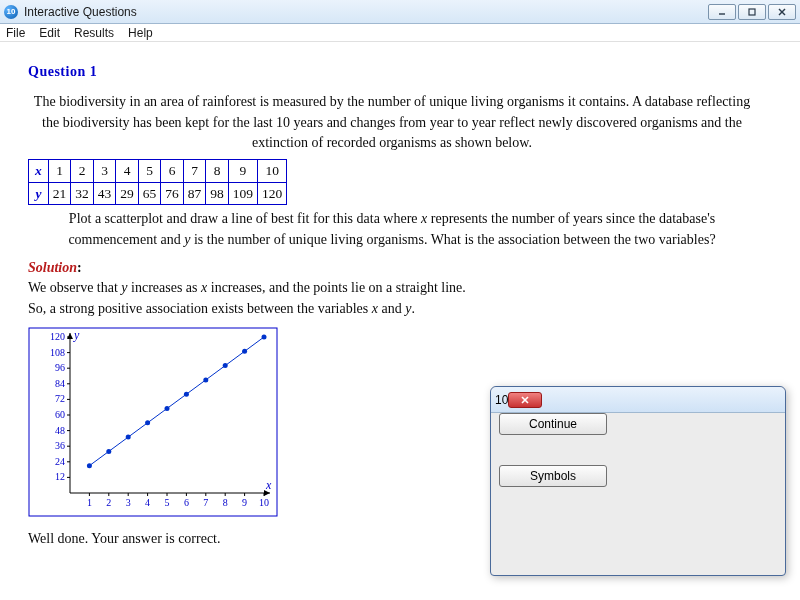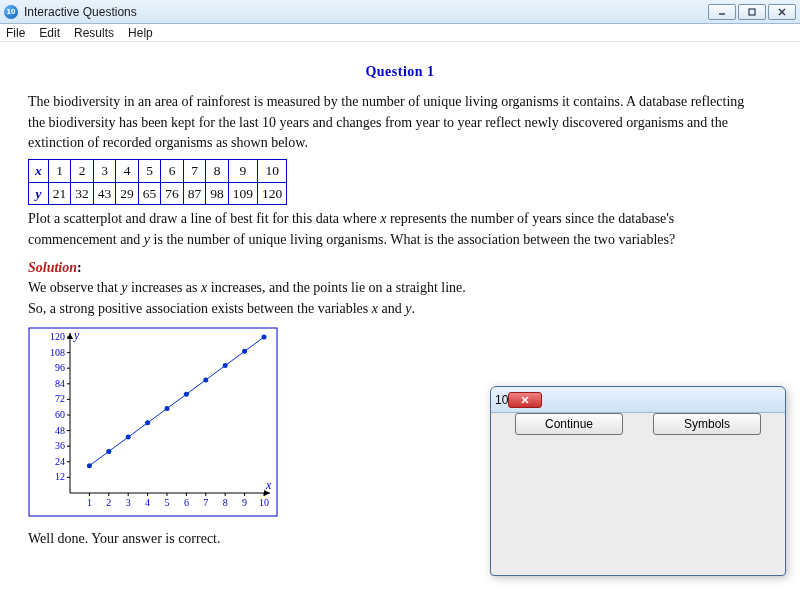--- a/index.html
+++ b/index.html
@@ -35,22 +35,22 @@
   .win-btn svg { width: 10px; height: 10px; }
   
   .menubar {
     height: 18px; display: flex; align-items: center;
     padding: 0 6px; font-family: 'Segoe UI', Tahoma, sans-serif;
     font-size: 12px; color: #1a1a1a; border-bottom: 1px solid #e0e0e0;
   }
   .menubar .menu-item { padding: 0 10px 0 0; margin-right: 4px; cursor: default; }
   
   .content { padding: 14px 28px; font-size: 14px; line-height: 1.45; color: #0a0a0a; }
-  .q-title { color: #0000cc; font-weight: bold; margin: 6px 0 10px 0; font-size: 14px; letter-spacing: 0.5px; text-align: center; }
-  .q-body { margin: 0 16px 6px 0; }
+  .q-title { color: #0000cc; font-weight: bold; margin: 6px 0 10px 0; font-size: 14px; letter-spacing: 0.5px; }
+  .q-body { margin: 0 16px 6px 0; text-align: center; }
   .solution-label { color: #b91c1c; font-weight: bold; font-style: italic; }
   .data-table { border-collapse: collapse; margin: 4px 0 4px 0; }
   .data-table td {
     border: 1px solid #0000cc; padding: 1px 4px; font-size: 13.5px;
     font-family: Georgia, serif; text-align: center; min-width: 14px;
   }
   .data-table td.head { font-style: italic; font-weight: bold; color: #0000cc; padding: 1px 6px; }
   .ital { font-style: italic; }
   .feedback { margin-top: 6px; }
   
@@ -78,21 +78,21 @@
     margin: 8px; height: 112px; background: #fffde0;
     display: flex; align-items: center; justify-content: center;
     border: 1px solid #e5e5c0;
   }
   .popup-inner {
     background: #fff; width: 248px; height: 84px;
     display: flex; align-items: center; justify-content: center;
     text-align: center;
   }
   .popup-msg { color: #0000d0; font-family: Arial, sans-serif; font-size: 16px; line-height: 1.35; }
-  .popup-buttons { display: flex; justify-content: center; gap: 30px; padding: 0 8px 8px 8px; }
+  .popup-buttons { display: flex; justify-content: center; gap: 30px; padding: 0 8px 8px 8px; flex-direction: column; }
   .popup-btn {
     width: 108px; height: 22px; border: 1px solid #707070;
     background: linear-gradient(#fdfdfd,#e4e4e4);
     font-family: 'Segoe UI', sans-serif; font-size: 12px; border-radius: 3px;
     display: flex; align-items: center; justify-content: center;
   }
 </style>
 </head>
 <body>
 

